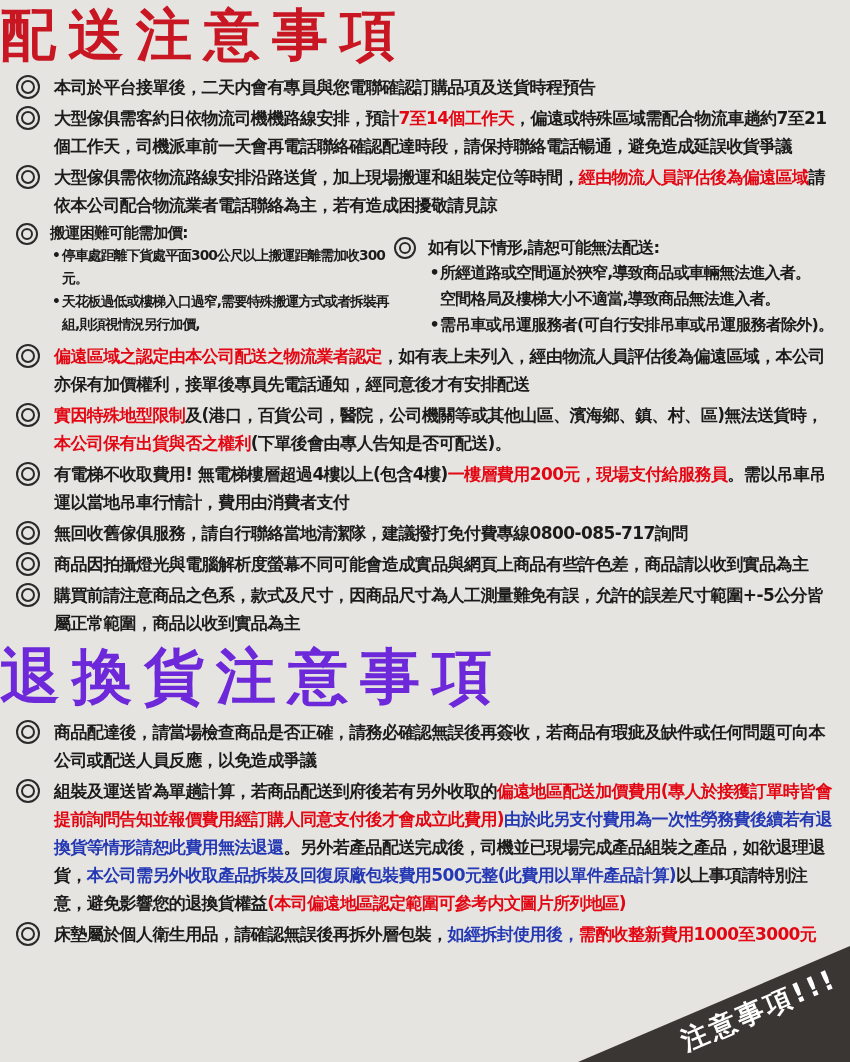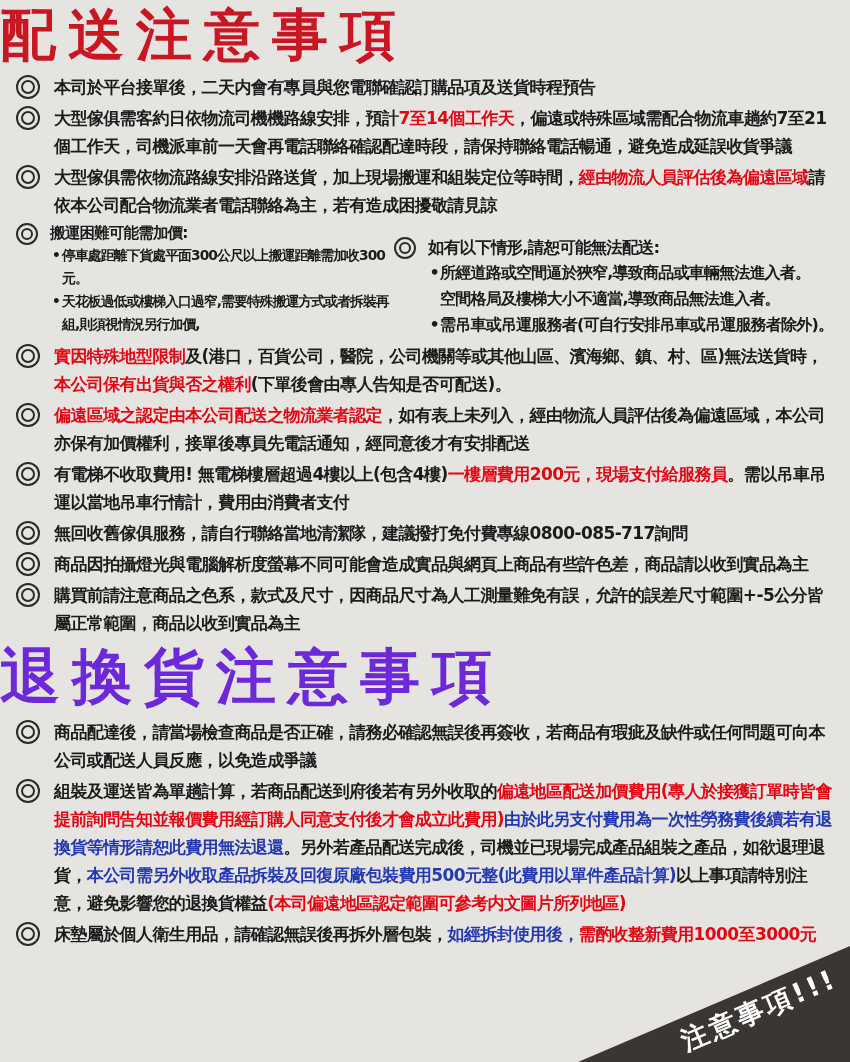--- a/index.html
+++ b/index.html
@@ -145,27 +145,27 @@
             <span class="sub-dot">•</span>
             <span>需吊車或吊運服務者(可自行安排吊車或吊運服務者除外)。</span>
           </div>
         </div>
       </div>
     </div>
     <div class="item">
       <span class="ring-outer">
         <span class="ring-inner"></span>
       </span>
+      <div class="txt"><span class="c-r">偏遠區域之認定由本公司配送之物流業者認定</span><span class="c-k">，如有表上未列入，經由物流人員評估後為偏遠區域，本公司亦保有加價權利，接單後專員先電話通知，經同意後才有安排配送</span></div>
+    </div>
+    <div class="item">
+      <span class="ring-outer">
+        <span class="ring-inner"></span>
+      </span>
       <div class="txt"><span class="c-r">實因特殊地型限制</span><span class="c-k">及(港口，百貨公司，醫院，公司機關等或其他山區、濱海鄉、鎮、村、區)無法送貨時，</span><span class="c-r">本公司保有出貨與否之權利</span><span class="c-k">(下單後會由專人告知是否可配送)。</span></div>
-    </div>
-    <div class="item">
-      <span class="ring-outer">
-        <span class="ring-inner"></span>
-      </span>
-      <div class="txt"><span class="c-r">偏遠區域之認定由本公司配送之物流業者認定</span><span class="c-k">，如有表上未列入，經由物流人員評估後為偏遠區域，本公司亦保有加價權利，接單後專員先電話通知，經同意後才有安排配送</span></div>
     </div>
     <div class="item">
       <span class="ring-outer">
         <span class="ring-inner"></span>
       </span>
       <div class="txt"><span class="c-k">有電梯不收取費用! 無電梯樓層超過4樓以上(包含4樓)</span><span class="c-r">一樓層費用200元，現場支付給服務員</span><span class="c-k">。需以吊車吊運以當地吊車行情計，費用由消費者支付</span></div>
     </div>
     <div class="item">
       <span class="ring-outer">
         <span class="ring-inner"></span>

